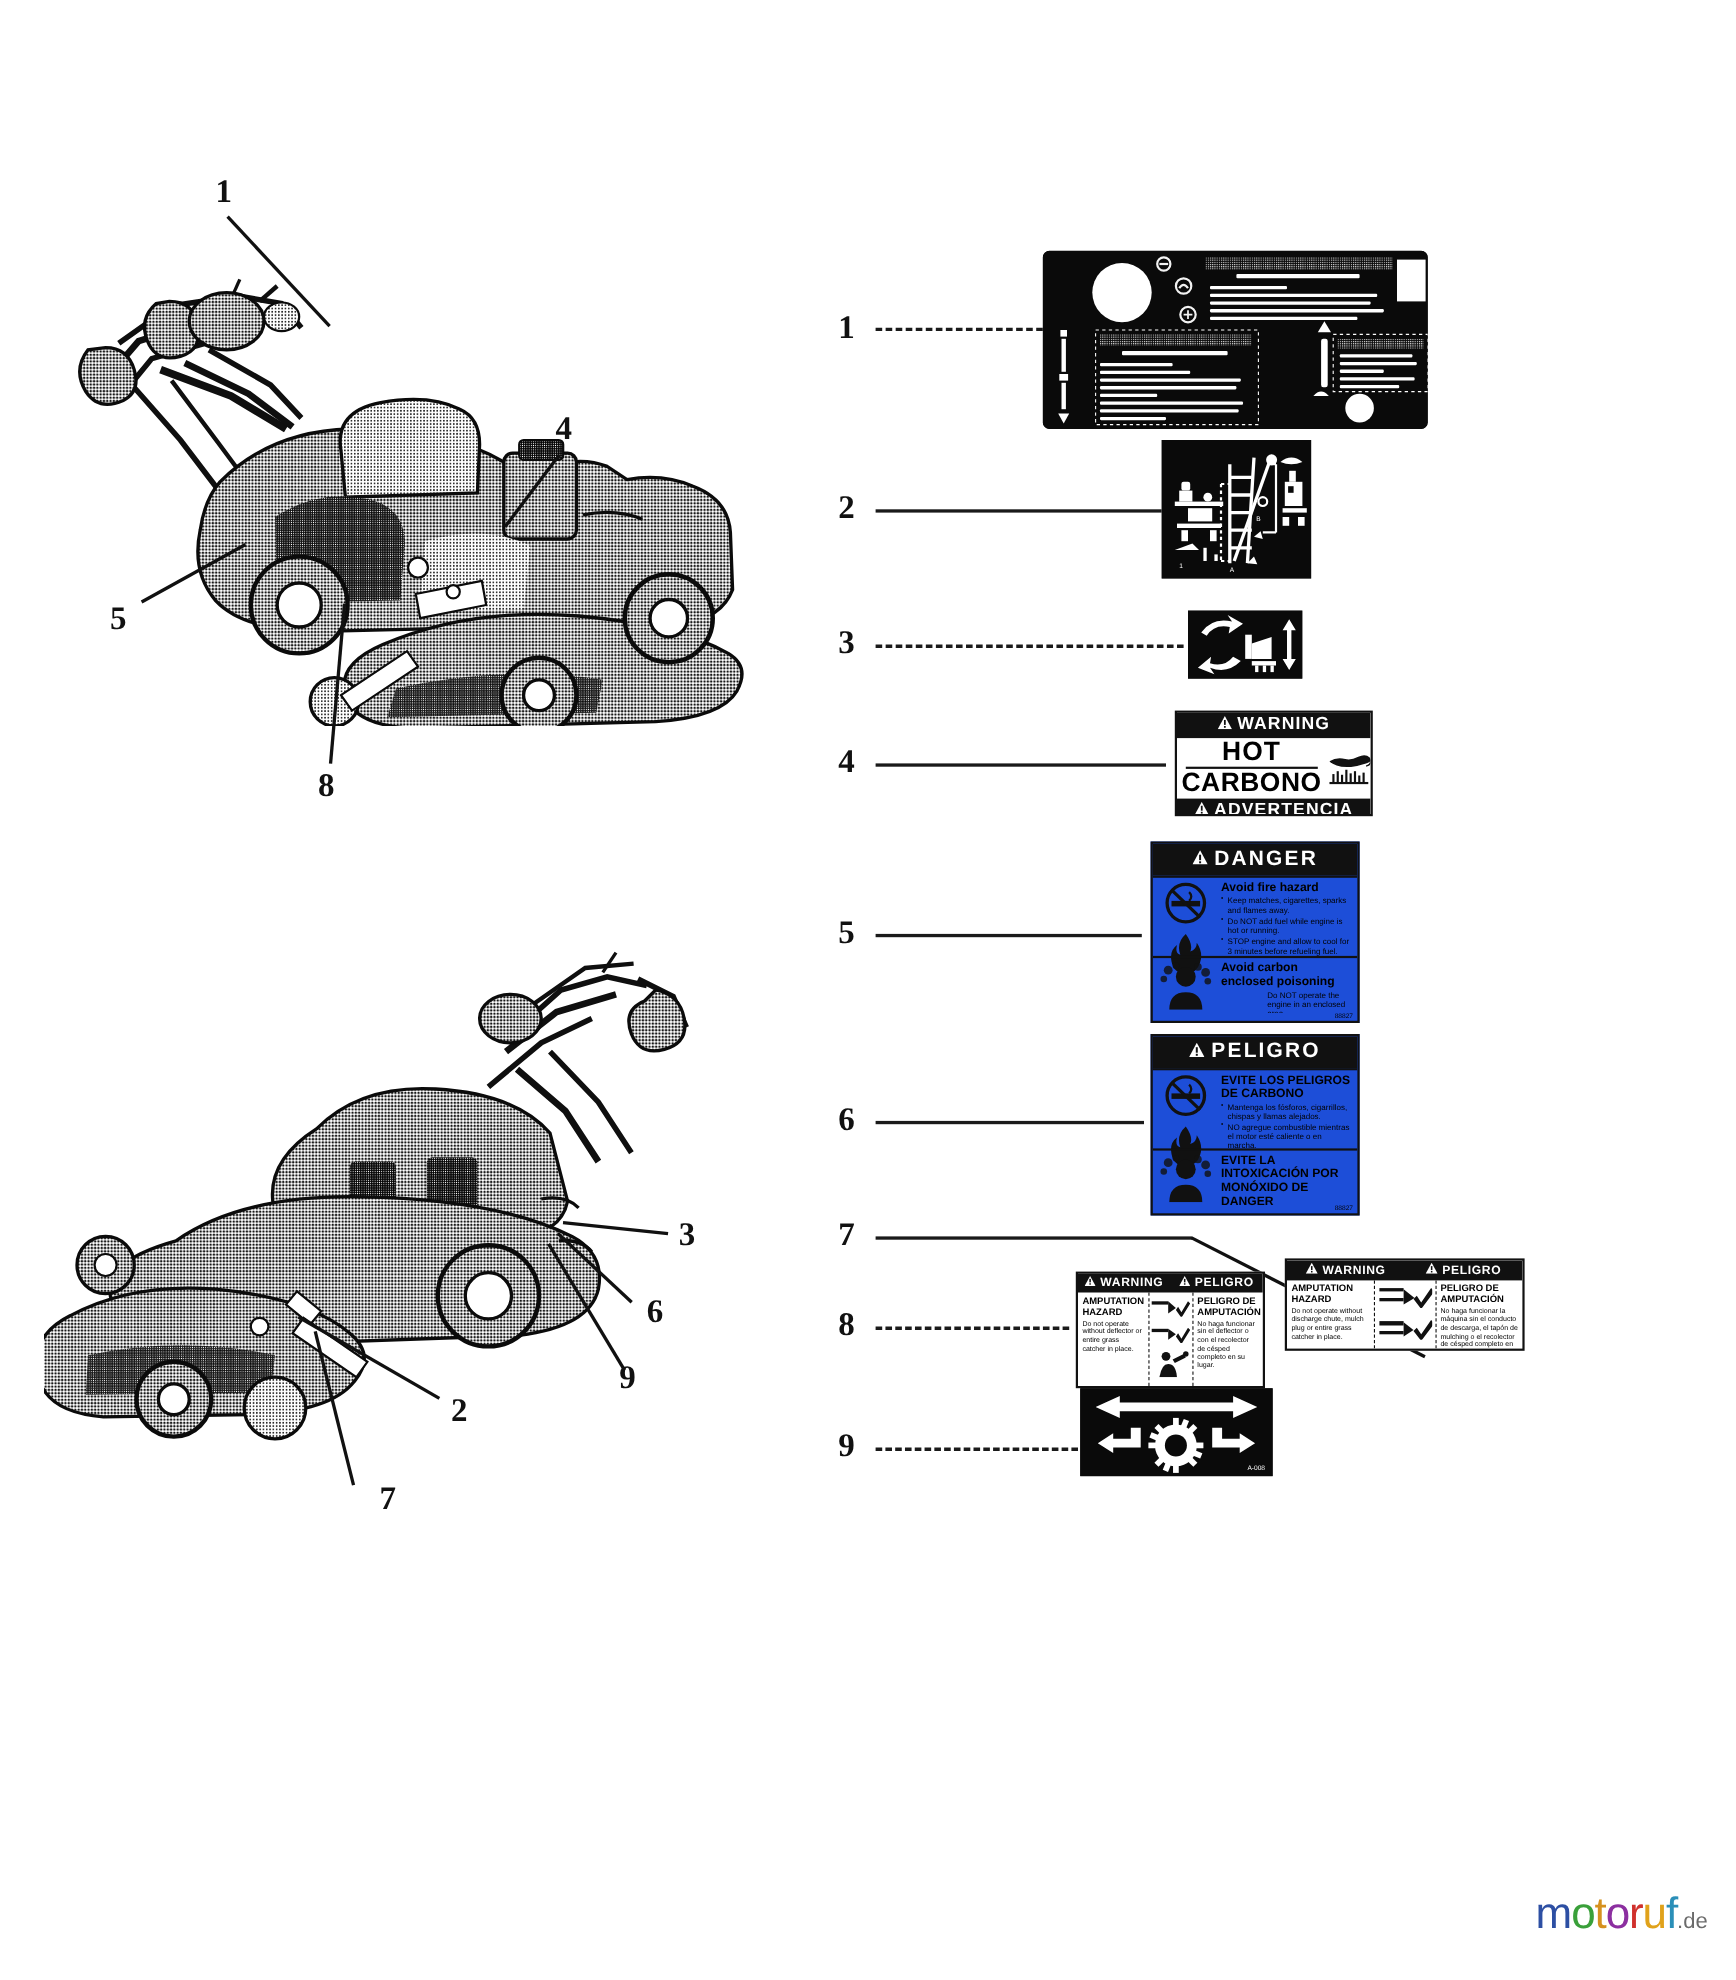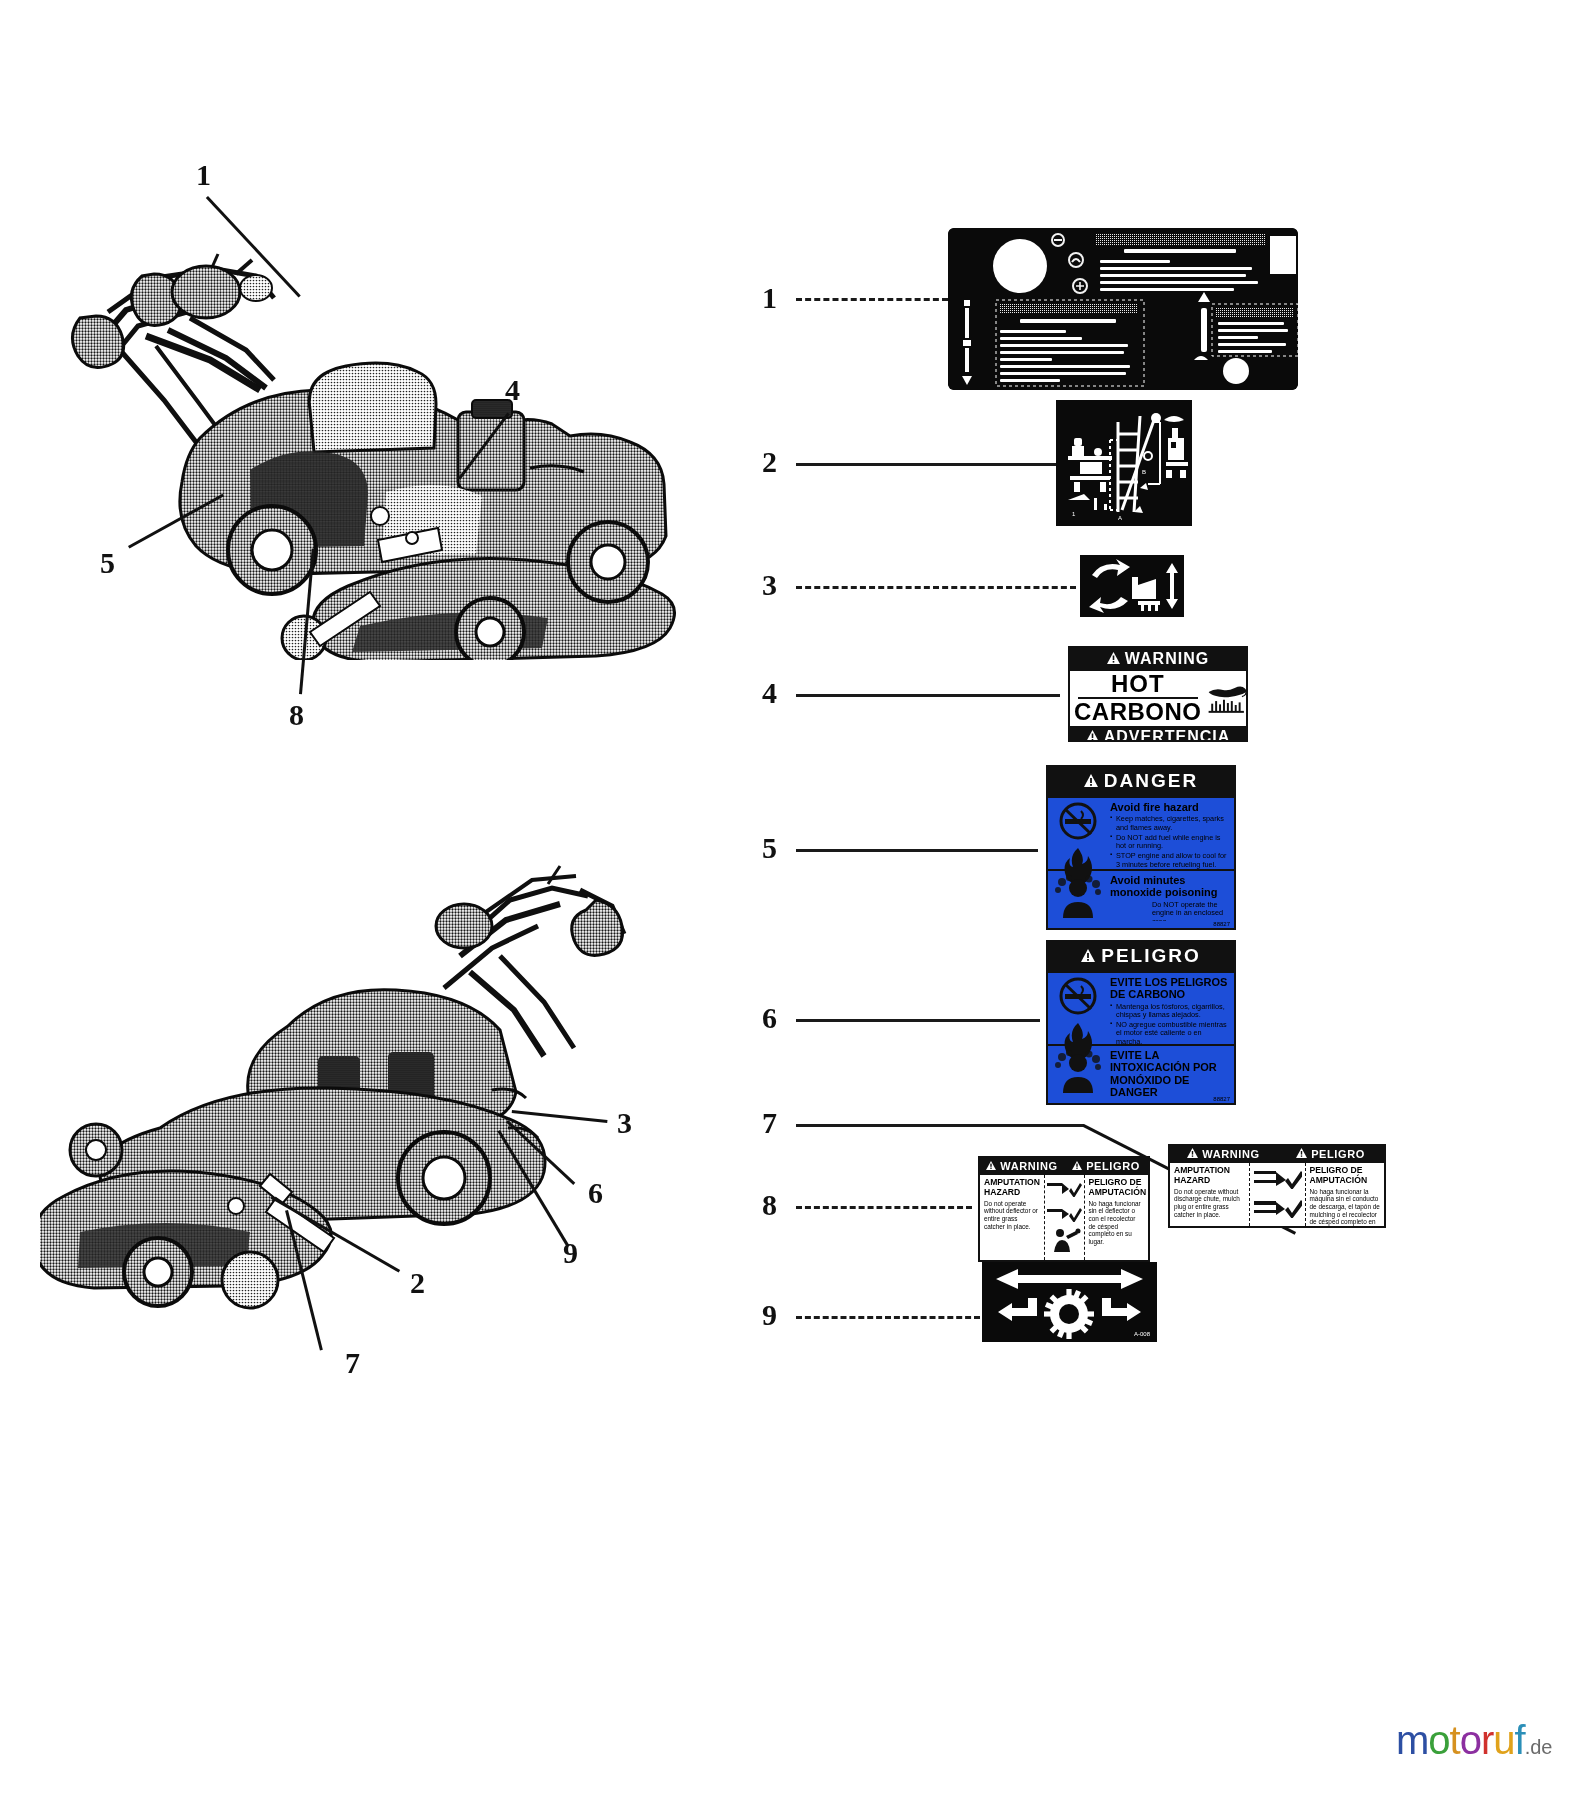--- a/index.html
+++ b/index.html
@@ -728,21 +728,21 @@
               <circle cx="16" cy="4" r="3"></circle>
             <circle cx="36" cy="5" r="3.5"></circle>
               <circle cx="43" cy="10" r="4"></circle>
             <circle cx="5" cy="16" r="3"></circle>
               <circle cx="45" cy="18" r="3"></circle>
           </g>
         </svg>
       </span>
     </div>
     <div class="big-text">
-      <div class="big-title">Avoid minutes monoxide poisoning</div>
+      <div class="big-title">Avoid carbon enclosed poisoning</div>
       <div class="big-note">Do NOT operate the engine in an enclosed area.</div>
     </div>
   </div>
   <div class="big-foot">88827</div>
 </div>
 
 <div class="big-decal" style="left:1046px; top:940px; width:190px; height:165px;">
   <div class="big-head">
     <span>
       <svg width="14" height="13" viewBox="0 0 14 13">

